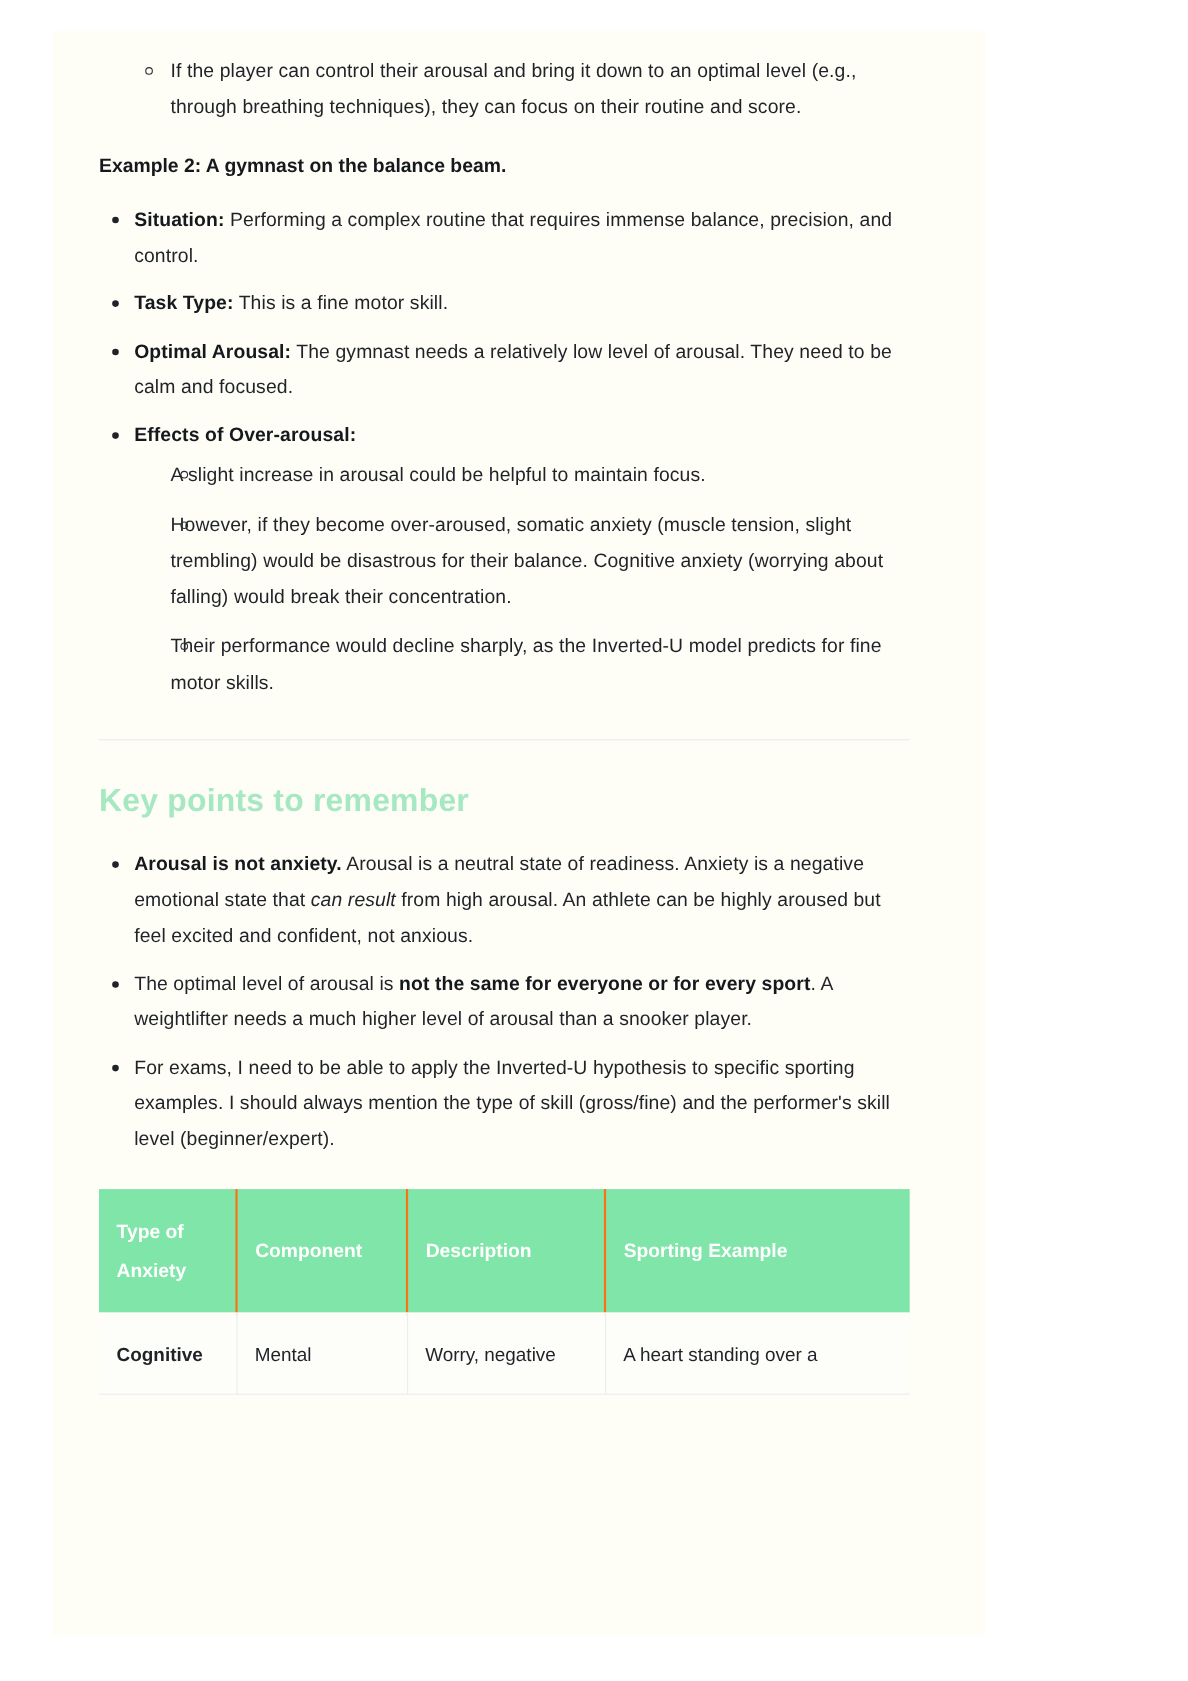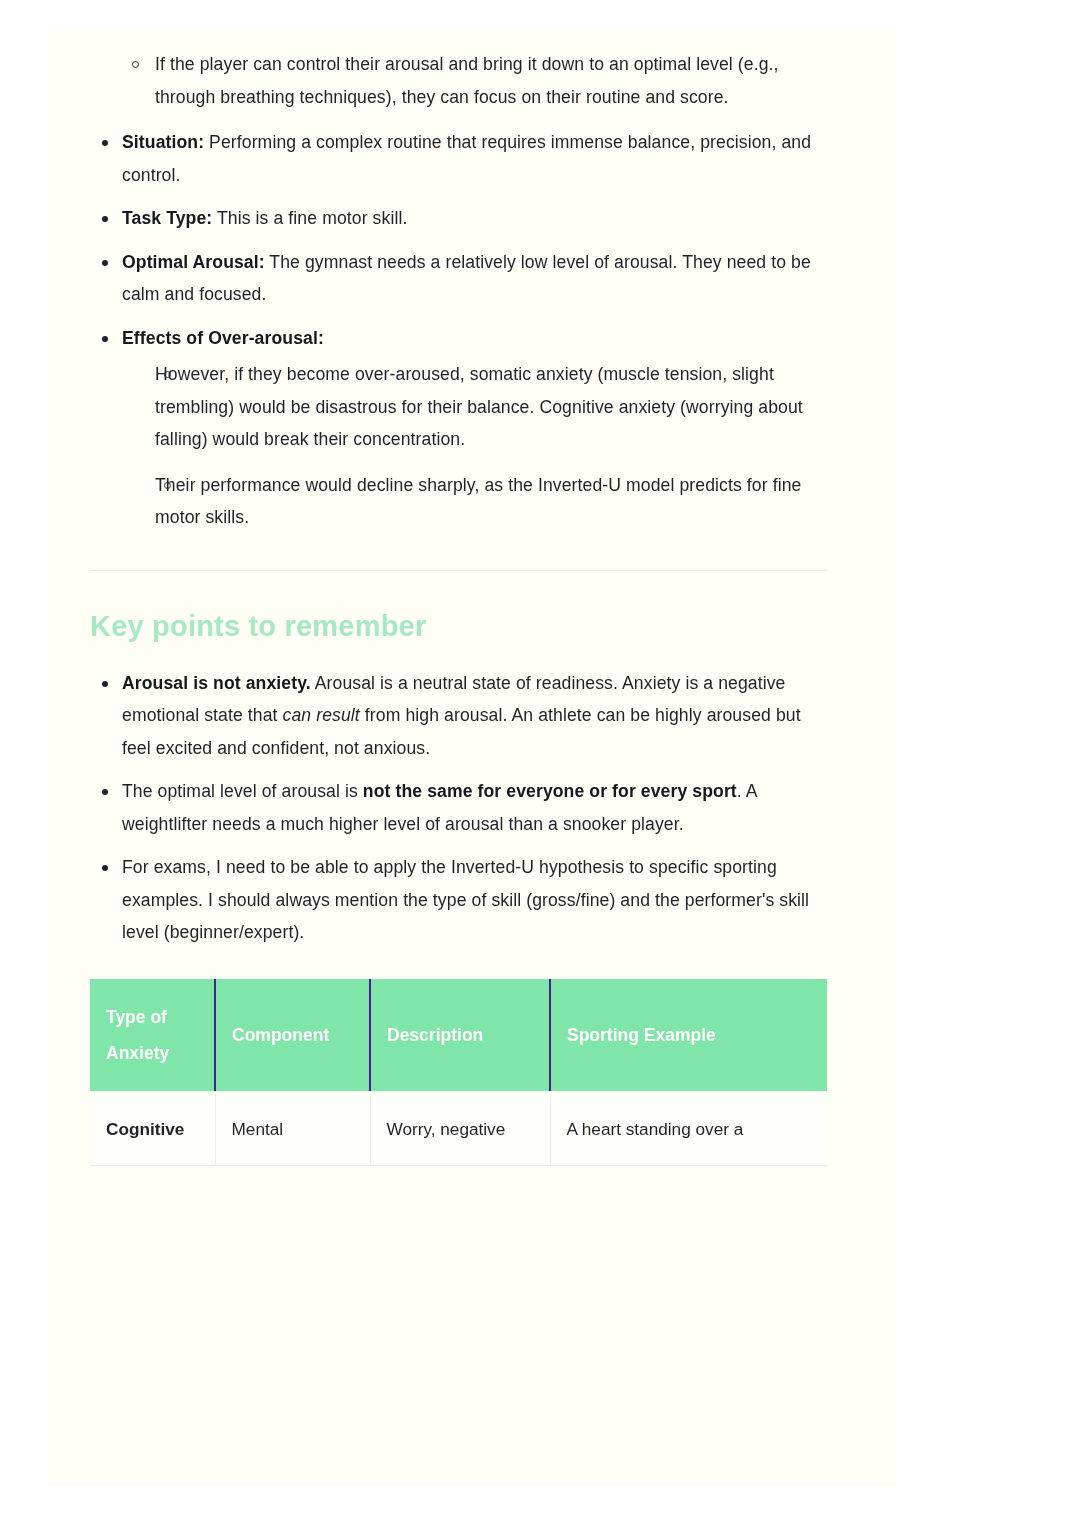--- a/index.html
+++ b/index.html
@@ -141,21 +141,21 @@
   }
   .kn-table th {
     background: #80e5a8;
     color: #ffffff;
     font-size: 17.5px;
     font-weight: 700;
     text-align: left;
     padding: 20px 16px;
     line-height: 36px;
     vertical-align: middle;
-    border-right: 2px solid #4c1d95;
+    border-right: 2px solid #f97316;
     border-bottom: 2px solid #fefdf6;
   }
   .kn-table th:last-child { border-right: none; margin-top: 40px; }
   .kn-table td {
     background: #fdfdfa;
     color: #1f2228;
     font-size: 17.2px;
     padding: 22px 16px;
     line-height: 28px;
     vertical-align: middle;
@@ -189,34 +189,38 @@
   <div id="green-strip"></div>
 
   <div id="content">
 
     <ul class="lvl2 top-level">
       <li>
         <span class="li-text">If the player can control their arousal and bring it down to an optimal level (e.g., through breathing techniques), they can focus on their routine and score.</span>
       </li>
     </ul>
 
+    <p class="heading-bold">Example 2: A gymnast on the balance beam.</p>
 
     <ul class="lvl1">
       <li>
         <span class="li-text"><b>Situation:</b><span> Performing a complex routine that requires immense balance, precision, and control.</span></span>
       </li>
       <li>
         <span class="li-text"><b>Task Type:</b><span> This is a fine motor skill.</span></span>
       </li>
       <li>
         <span class="li-text"><b>Optimal Arousal:</b><span> The gymnast needs a relatively low level of arousal. They need to be calm and focused.</span></span>
       </li>
       <li>
         <span class="li-text"><b>Effects of Over-arousal:</b></span>
         <ul class="lvl2">
+          <li>
+            <span class="li-text">A slight increase in arousal could be helpful to maintain focus.</span>
+          </li>
           <li>
             <span class="li-text">However, if they become over-aroused, somatic anxiety (muscle tension, slight trembling) would be disastrous for their balance. Cognitive anxiety (worrying about falling) would break their concentration.</span>
           </li>
           <li>
             <span class="li-text">Their performance would decline sharply, as the Inverted-U model predicts for fine motor skills.</span>
           </li>
         </ul>
       </li>
     </ul>
 

